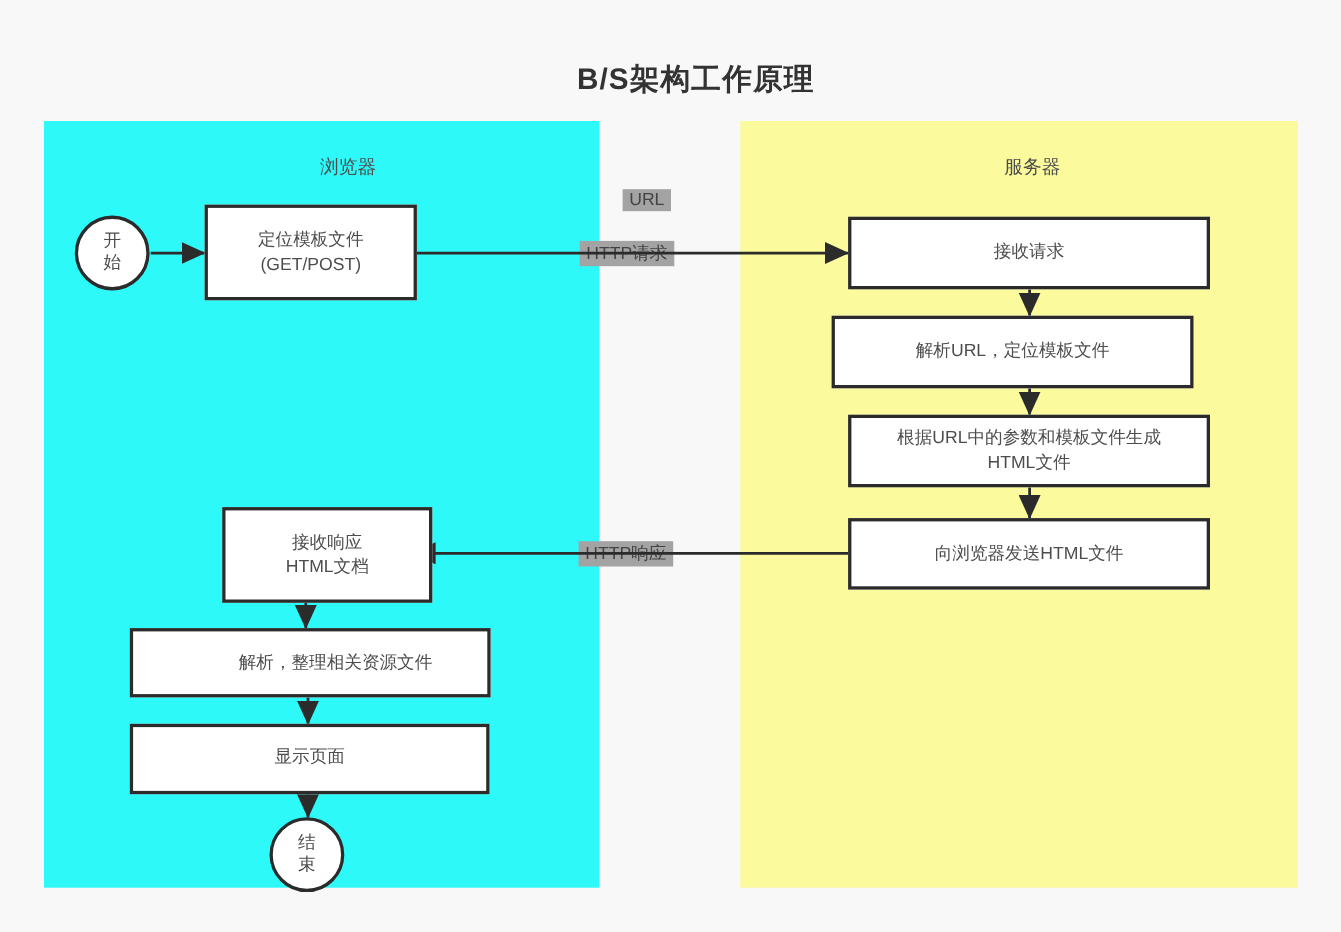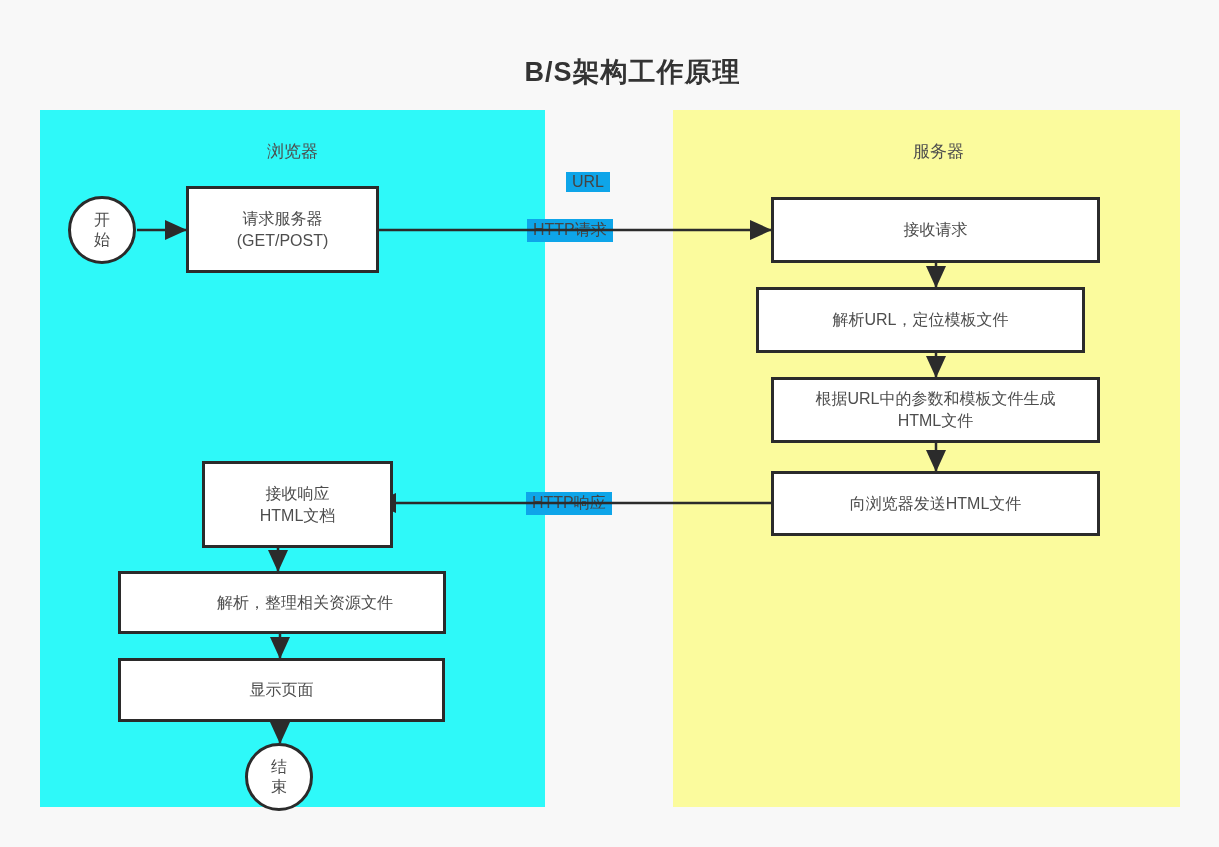--- a/index.html
+++ b/index.html
@@ -22,26 +22,26 @@
     z-index:1;
   }
   .region{position:absolute;top:110px;height:697px;z-index:0;}
   .region-browser{left:40px;width:505px;background:#2ef9f9;}
   .region-server{left:673px;width:507px;background:#fbfb9d;}
   .region-label{
     position:absolute;top:140px;height:22px;
     text-align:center;font-size:17px;color:#4d4d4d;
     z-index:1;
   }
-  #browser-label{left:40px;width:505px;}
+  #browser-label{left:40px;width:505px;padding-left:24px;}
   #server-label{left:705px;width:467px;}
   .edge-label{
     position:absolute;z-index:1;
     font-size:16px;color:#444;
-    background:#0ea5e9;
+    background:#a3a3a3;
     padding:1px 6px;
     white-space:nowrap;
   }
   #url-label{left:566px;top:172px;}
   #http-request-label{left:527px;top:219px;}
   #http-response-label{left:526px;top:492px;}
   svg.edges{
     position:absolute;left:0;top:0;z-index:2;
     pointer-events:none;
   }
@@ -53,21 +53,21 @@
     display:flex;align-items:center;justify-content:center;
     text-align:center;
     font-size:16px;color:#4d4d4d;line-height:1.35;
     white-space:pre-line;
   }
   .circle{border-radius:50%;line-height:1.25;}
   #node-start{left:68px;top:196px;width:68px;height:68px;}
   #node-request{left:186px;top:186px;width:193px;height:87px;}
   #node-receive-response{left:182px;top:461px;width:191px;height:87px;margin-left:20px;}
   #node-parse-resources{left:118px;top:571px;width:328px;height:63px;padding-left:46px;}
-  #node-display-page{left:118px;top:658px;width:327px;height:64px;}
+  #node-display-page{left:118px;top:658px;width:327px;height:64px;font-family:Liberation Mono, monospace;}
   #node-end{left:245px;top:743px;width:68px;height:68px;}
   #node-receive-request{left:771px;top:197px;width:329px;height:66px;}
   #node-parse-url{left:756px;top:287px;width:329px;height:66px;}
   #node-generate-html{left:771px;top:377px;width:329px;height:66px;}
   #node-send-html{left:771px;top:471px;width:329px;height:65px;}
 </style>
 </head>
 <body>
 
 <div class="canvas">
@@ -98,21 +98,21 @@
       <line x1="936" y1="443" x2="936" y2="471" marker-end="url(#arrow)"></line>
       <line x1="771" y1="503" x2="375" y2="503" marker-end="url(#arrow)"></line>
       <line x1="278" y1="548" x2="278" y2="571" marker-end="url(#arrow)"></line>
       <line x1="280" y1="634" x2="280" y2="658" marker-end="url(#arrow)"></line>
       <line x1="280" y1="722" x2="280" y2="743" marker-end="url(#arrow)"></line>
     </g>
   </svg>
 
   <div class="node circle" id="node-start">开
 始</div>
-  <div class="node" id="node-request">请求服务器
+  <div class="node" id="node-request">定位模板文件
 (GET/POST)</div>
   <div class="node" id="node-receive-request">接收请求</div>
   <div class="node" id="node-parse-url">解析URL，定位模板文件</div>
   <div class="node" id="node-generate-html">根据URL中的参数和模板文件生成
 HTML文件</div>
   <div class="node" id="node-send-html">向浏览器发送HTML文件</div>
   <div class="node" id="node-receive-response">接收响应
 HTML文档</div>
   <div class="node" id="node-parse-resources">解析，整理相关资源文件</div>
   <div class="node" id="node-display-page">显示页面</div>

